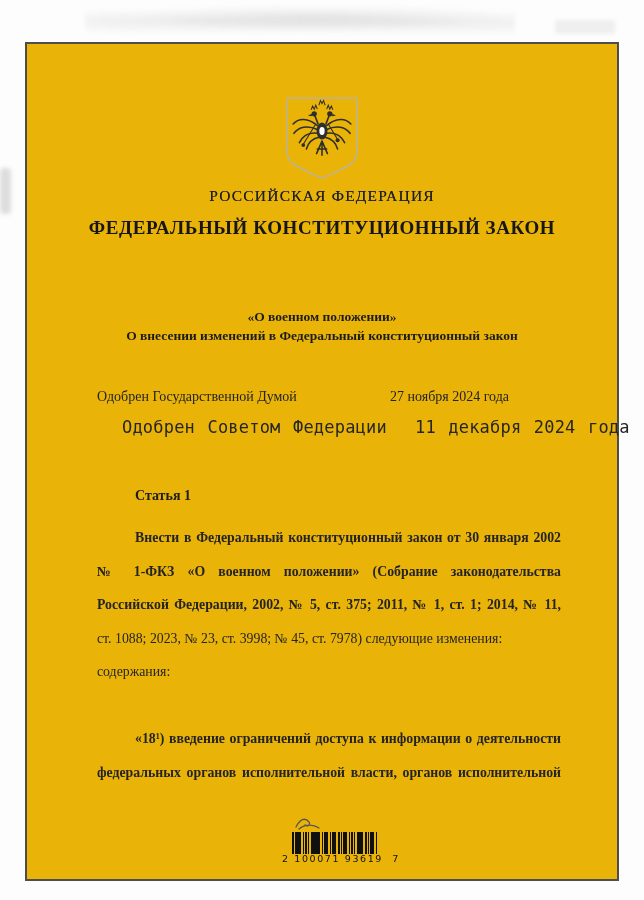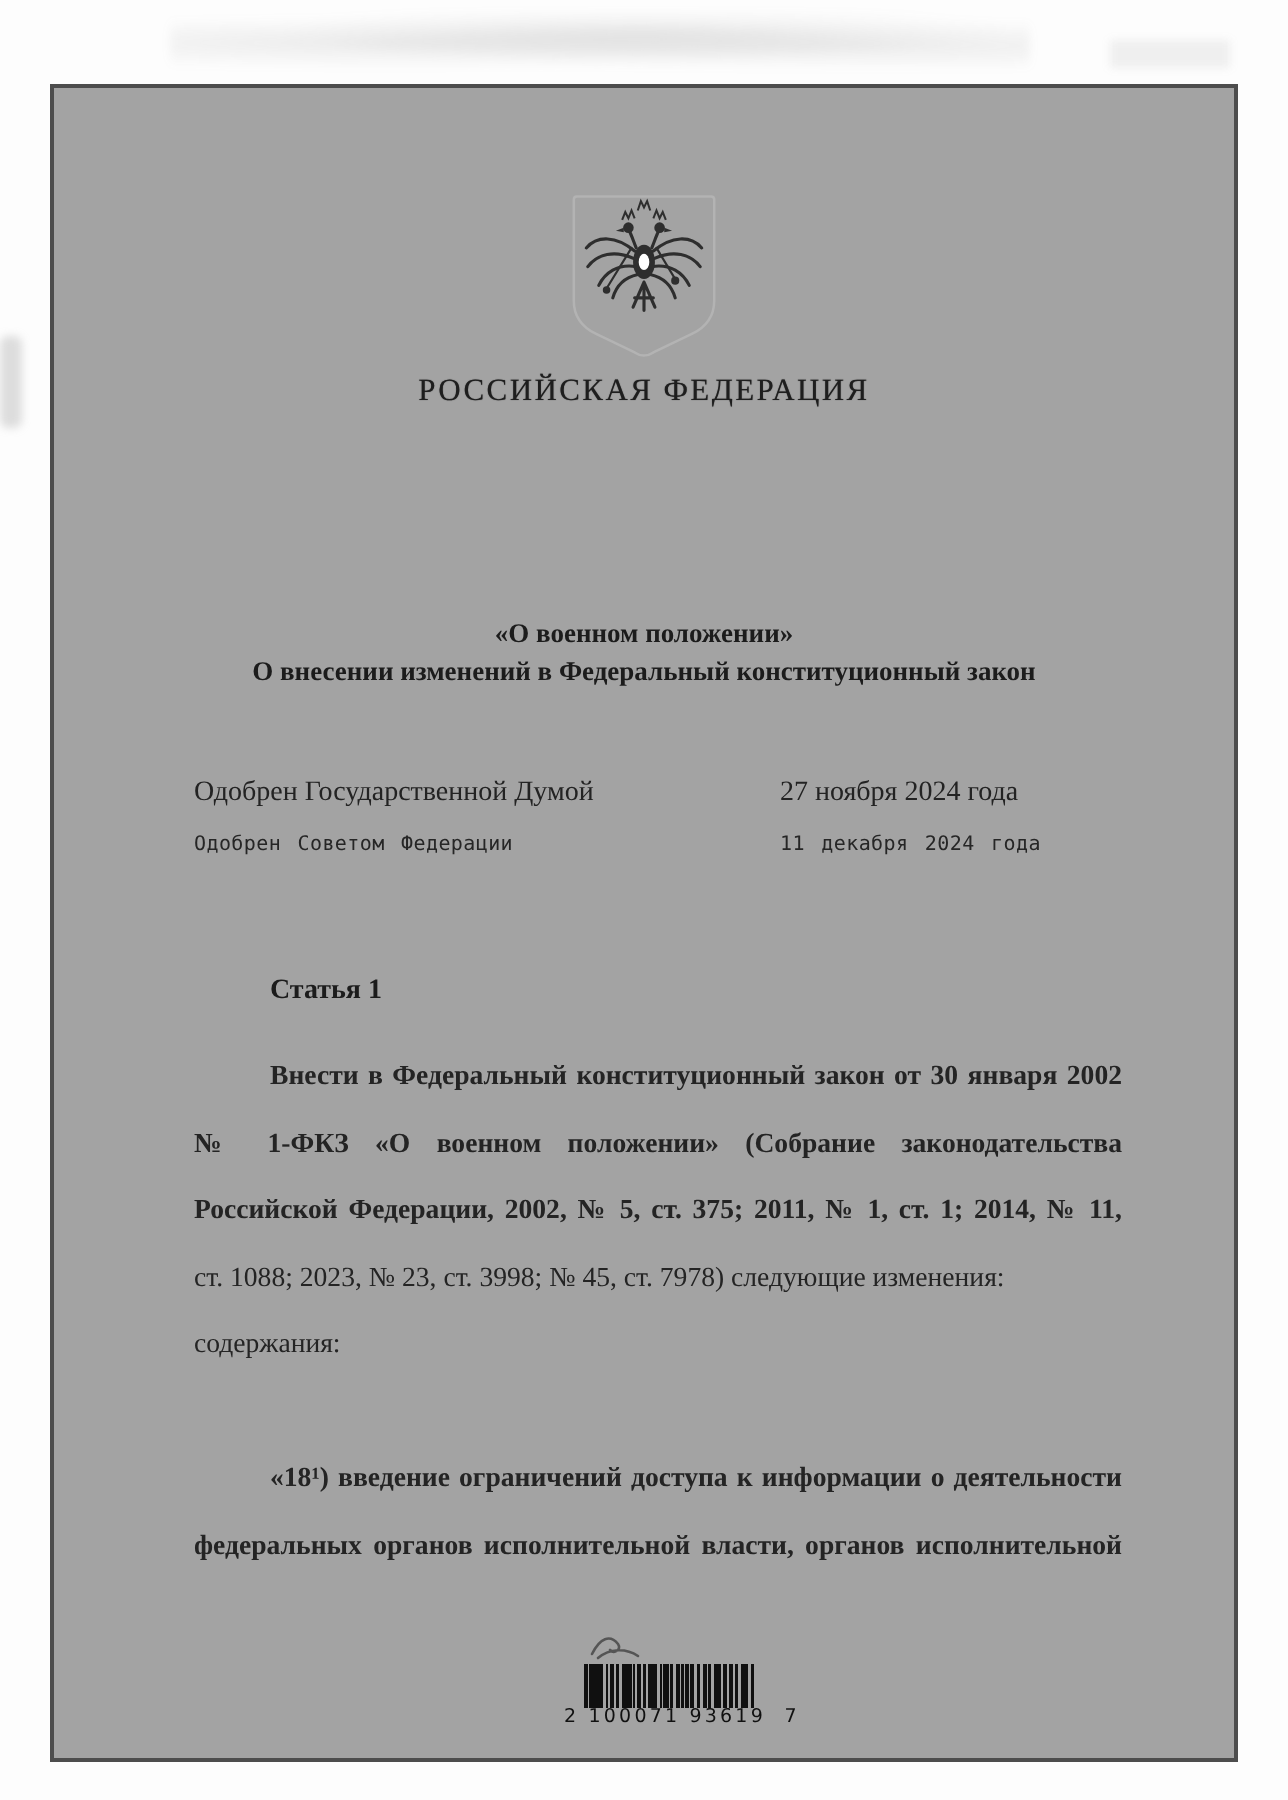--- a/index.html
+++ b/index.html
@@ -16,40 +16,40 @@
   .n1{left:85px;top:6px;width:430px;height:28px;
       background:
         radial-gradient(ellipse at 25% 55%, rgba(110,110,110,.12), transparent 60%),
         radial-gradient(ellipse at 55% 35%, rgba(110,110,110,.09), transparent 55%),
         radial-gradient(ellipse at 82% 60%, rgba(110,110,110,.11), transparent 55%);}
   .n2{left:0px;top:168px;width:11px;height:46px;background:rgba(140,140,140,.28);border-radius:4px;}
   .n3{left:555px;top:20px;width:60px;height:14px;background:rgba(120,120,120,.10);}
 
   .page{
     position:absolute;left:25px;top:42px;width:594px;height:839px;
-    box-sizing:border-box;border:2px solid #4d4d4d;background:#a3a3a3;
+    box-sizing:border-box;border:2px solid #4d4d4d;background:#eab308;
   }
   .page > *{position:absolute;}
 
   .emblem{left:50%;top:51px;transform:translateX(-50%);width:78px;height:86px;}
 
   .country{left:0;right:0;top:143px;text-align:center;
     font-size:15.5px;letter-spacing:1.2px;color:#1e1e1e;text-shadow:0 0 .5px #444;}
   .doctype{left:0;right:0;top:173px;text-align:center;
     font-size:19px;font-weight:bold;letter-spacing:.6px;color:#161616;}
 
   .law-title{left:0;right:0;top:263px;text-align:center;
     font-size:13.5px;font-weight:bold;line-height:19px;color:#1c1c1c;}
 
   .approval{left:0;top:0;width:100%;height:20px;}
   .approval .lbl{position:absolute;left:70px;white-space:nowrap;}
   .approval .dt{position:absolute;left:363px;white-space:nowrap;}
   .row1{top:345px;font-size:14px;}
-  .row2{top:373px;font-family:"DejaVu Sans Mono",monospace;font-size:10px;
-        letter-spacing:.2px;word-spacing:2px;color:#262626;}
+  .row2{top:373px;font-family:"DejaVu Sans Mono",monospace;font-size:17px;
+        letter-spacing:.2px;word-spacing:2px;color:#262626;margin-left:25px;}
 
   .article-heading{left:108px;top:444px;font-size:14px;font-weight:bold;color:#1c1c1c;}
 
   .para{left:70px;width:464px;font-size:13.8px;color:#242424;}
   .p1{top:477px;} .p2{top:611px;} .p3{top:678px;}
   .bl{height:33.5px;line-height:33.5px;overflow:hidden;text-align:left;}
   .j{text-align:justify;font-weight:bold;}
   .j::after{content:"";display:inline-block;width:100%;height:0;}
   .ind{text-indent:38px;}
 
@@ -105,20 +105,21 @@
         <g stroke="#2e2e2e" stroke-width="1.3" fill="none">
           <path d="M36,18 L38,13 L40,17 L42,12 L44,17"></path>
           <path d="M56,17 L58,12 L60,17 L62,13 L64,18"></path>
           <path d="M46,12 L48,6 L50,10 L52,6 L54,12"></path>
         </g>
         <ellipse cx="50" cy="45" rx="3.4" ry="5.2" fill="#ffffff"></ellipse>
       </svg>
     </div>
 
     <div class="country">РОССИЙСКАЯ ФЕДЕРАЦИЯ</div>
+    <div class="doctype">ФЕДЕРАЛЬНЫЙ КОНСТИТУЦИОННЫЙ ЗАКОН</div>
 
     <div class="law-title">
       <div>«О военном положении»</div>
       <div>О внесении изменений в Федеральный конституционный закон</div>
     </div>
 
     <div class="approval row1">
       <span class="lbl">Одобрен Государственной Думой</span>
       <span class="dt">27 ноября 2024 года</span>
     </div>

